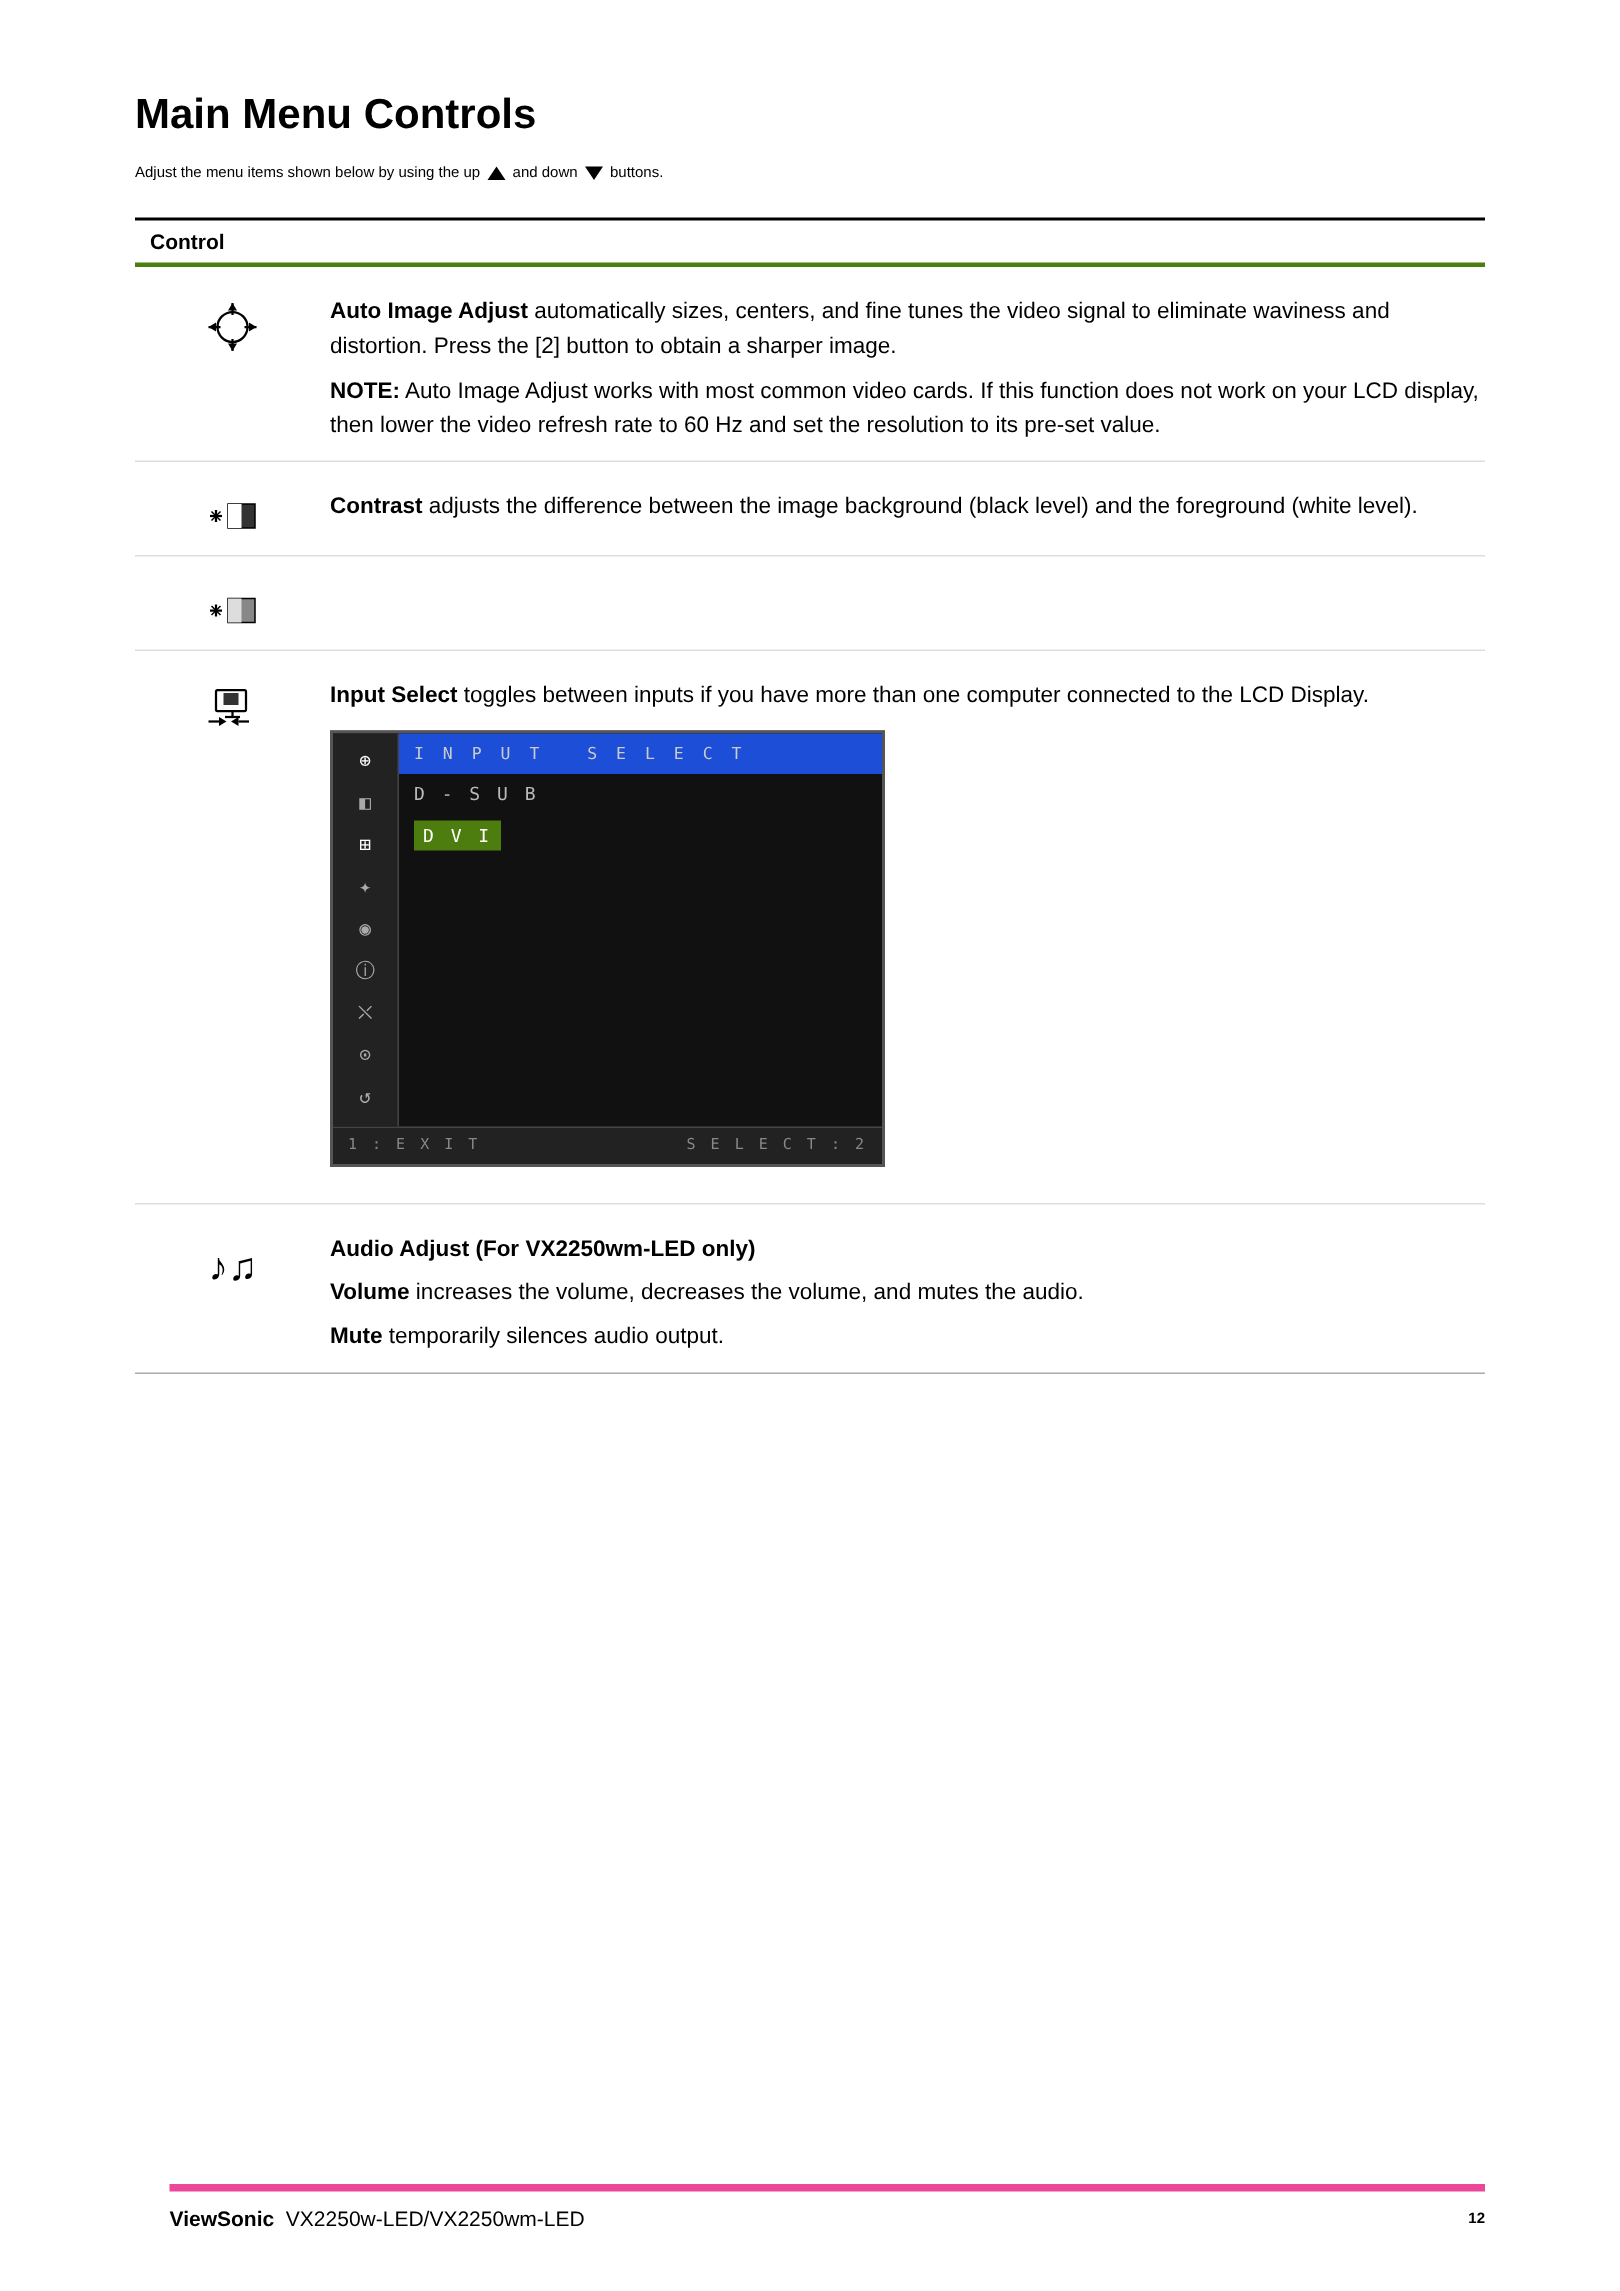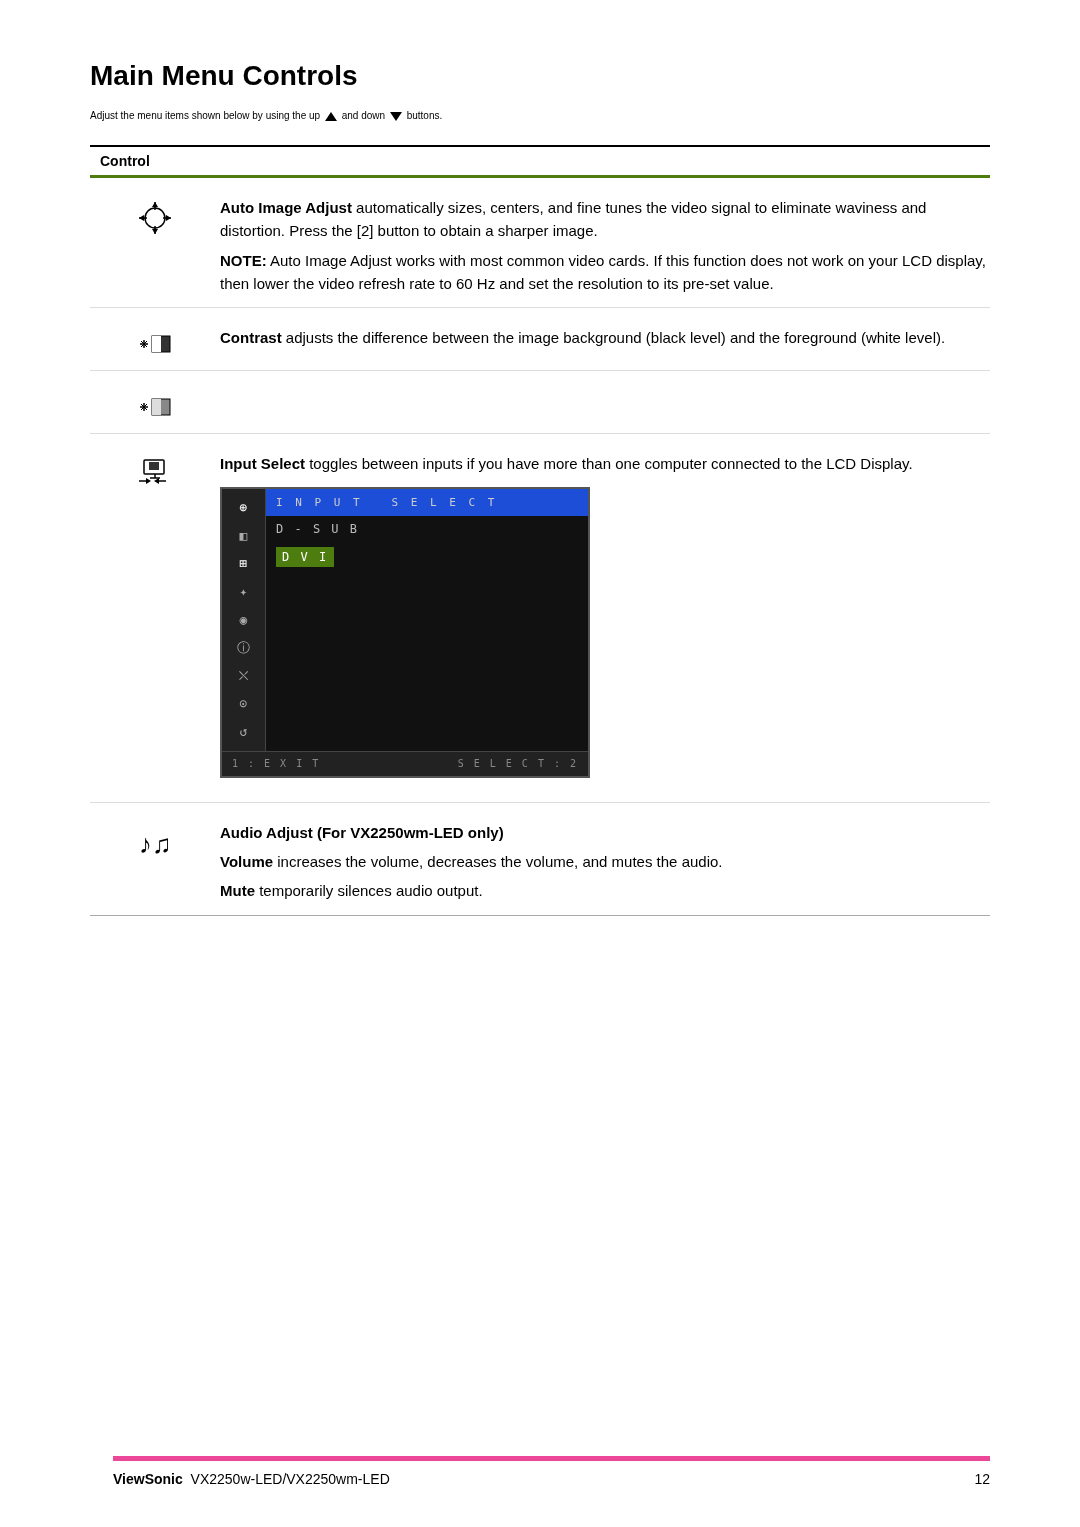--- a/index.html
+++ b/index.html
@@ -172,21 +172,22 @@
 
     .footer-brand {
       font-weight: bold;
     }
 
     .footer-model {
       font-weight: normal;
     }
 
     .footer-page {
-      font-size: 14px;
+      font-size: 10px;
+      font-weight: bold;
     }
 
     
     .arrow-up {
       display: inline-block;
       width: 0;
       height: 0;
       border-left: 6px solid transparent;
       border-right: 6px solid transparent;
       border-bottom: 9px solid #000;

